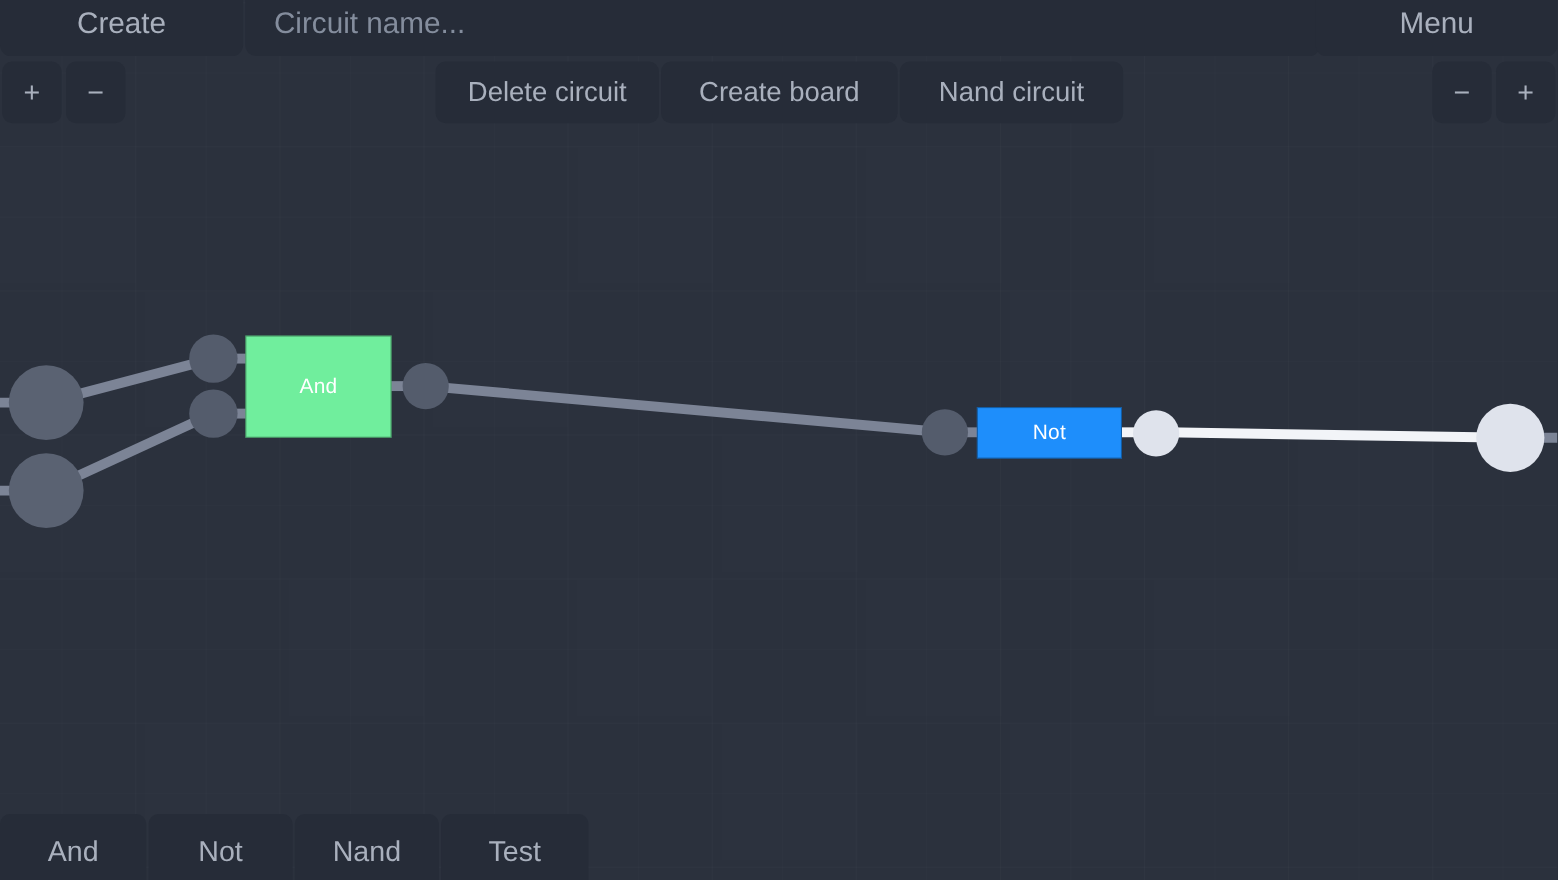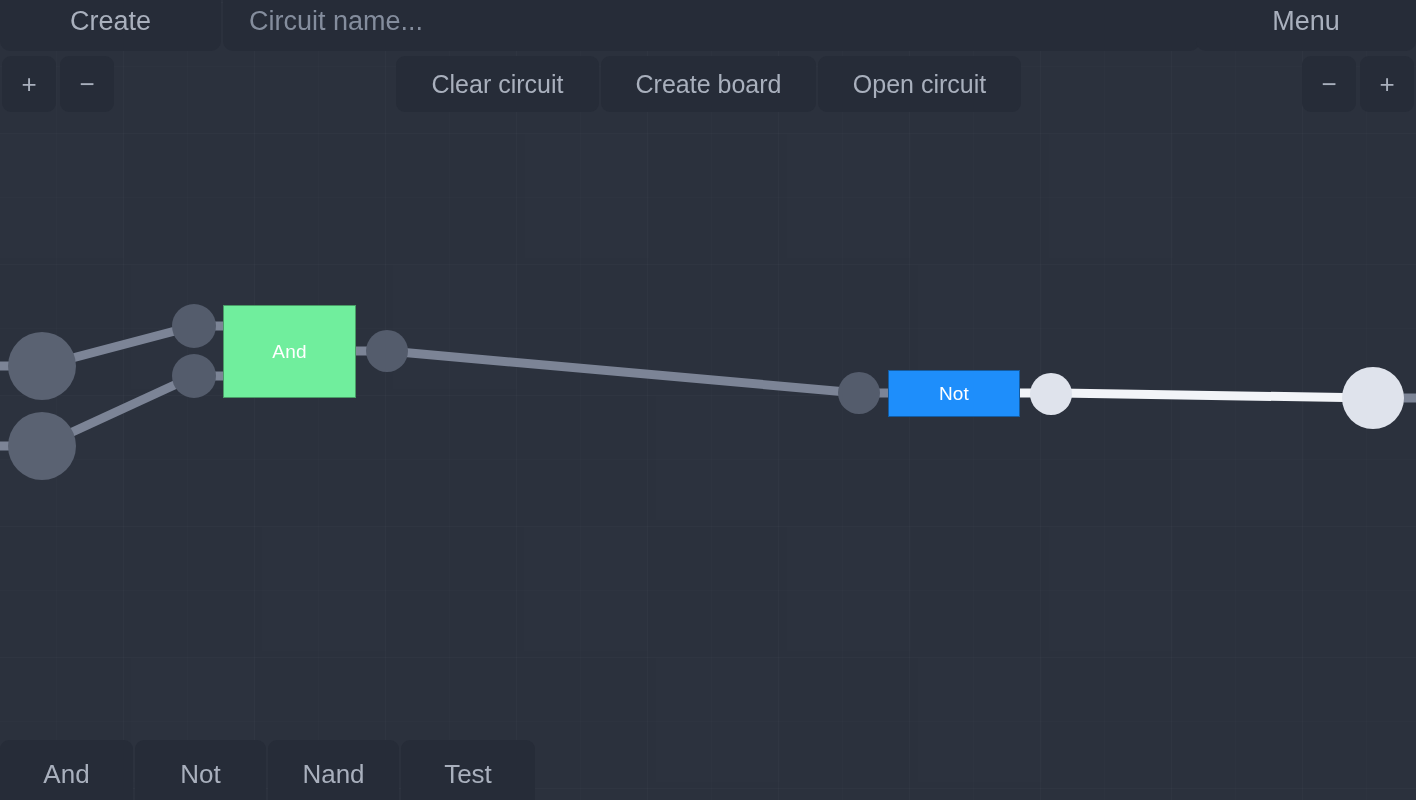--- a/index.html
+++ b/index.html
@@ -200,23 +200,23 @@
 
   <button class="tb-btn" id="create-btn">Create</button>
 
   <input id="name-input" type="text" value="" placeholder="Circuit name..." style="">
 
   <button class="tb-btn" id="menu-btn">Menu</button>
 
   <button class="tb-btn" id="zoom-in-btn">+</button>
   <button class="tb-btn" id="zoom-out-btn">−</button>
 
-  <button class="tb-btn" id="delete-circuit-btn">Clear circuit</button>
+  <button class="tb-btn" id="delete-circuit-btn">Delete circuit</button>
   <button class="tb-btn" id="clear-board-btn">Create board</button>
-  <button class="tb-btn" id="open-circuit-btn">Open circuit</button>
+  <button class="tb-btn" id="open-circuit-btn">Nand circuit</button>
 
   <button class="tb-btn" id="scale-down-btn">−</button>
   <button class="tb-btn" id="scale-up-btn">+</button>
 
   <button class="palette-btn" id="palette-and">And</button>
   <button class="palette-btn" id="palette-not">Not</button>
   <button class="palette-btn" id="palette-nand">Nand</button>
   <button class="palette-btn" id="palette-test">Test</button>
 
 </div>

